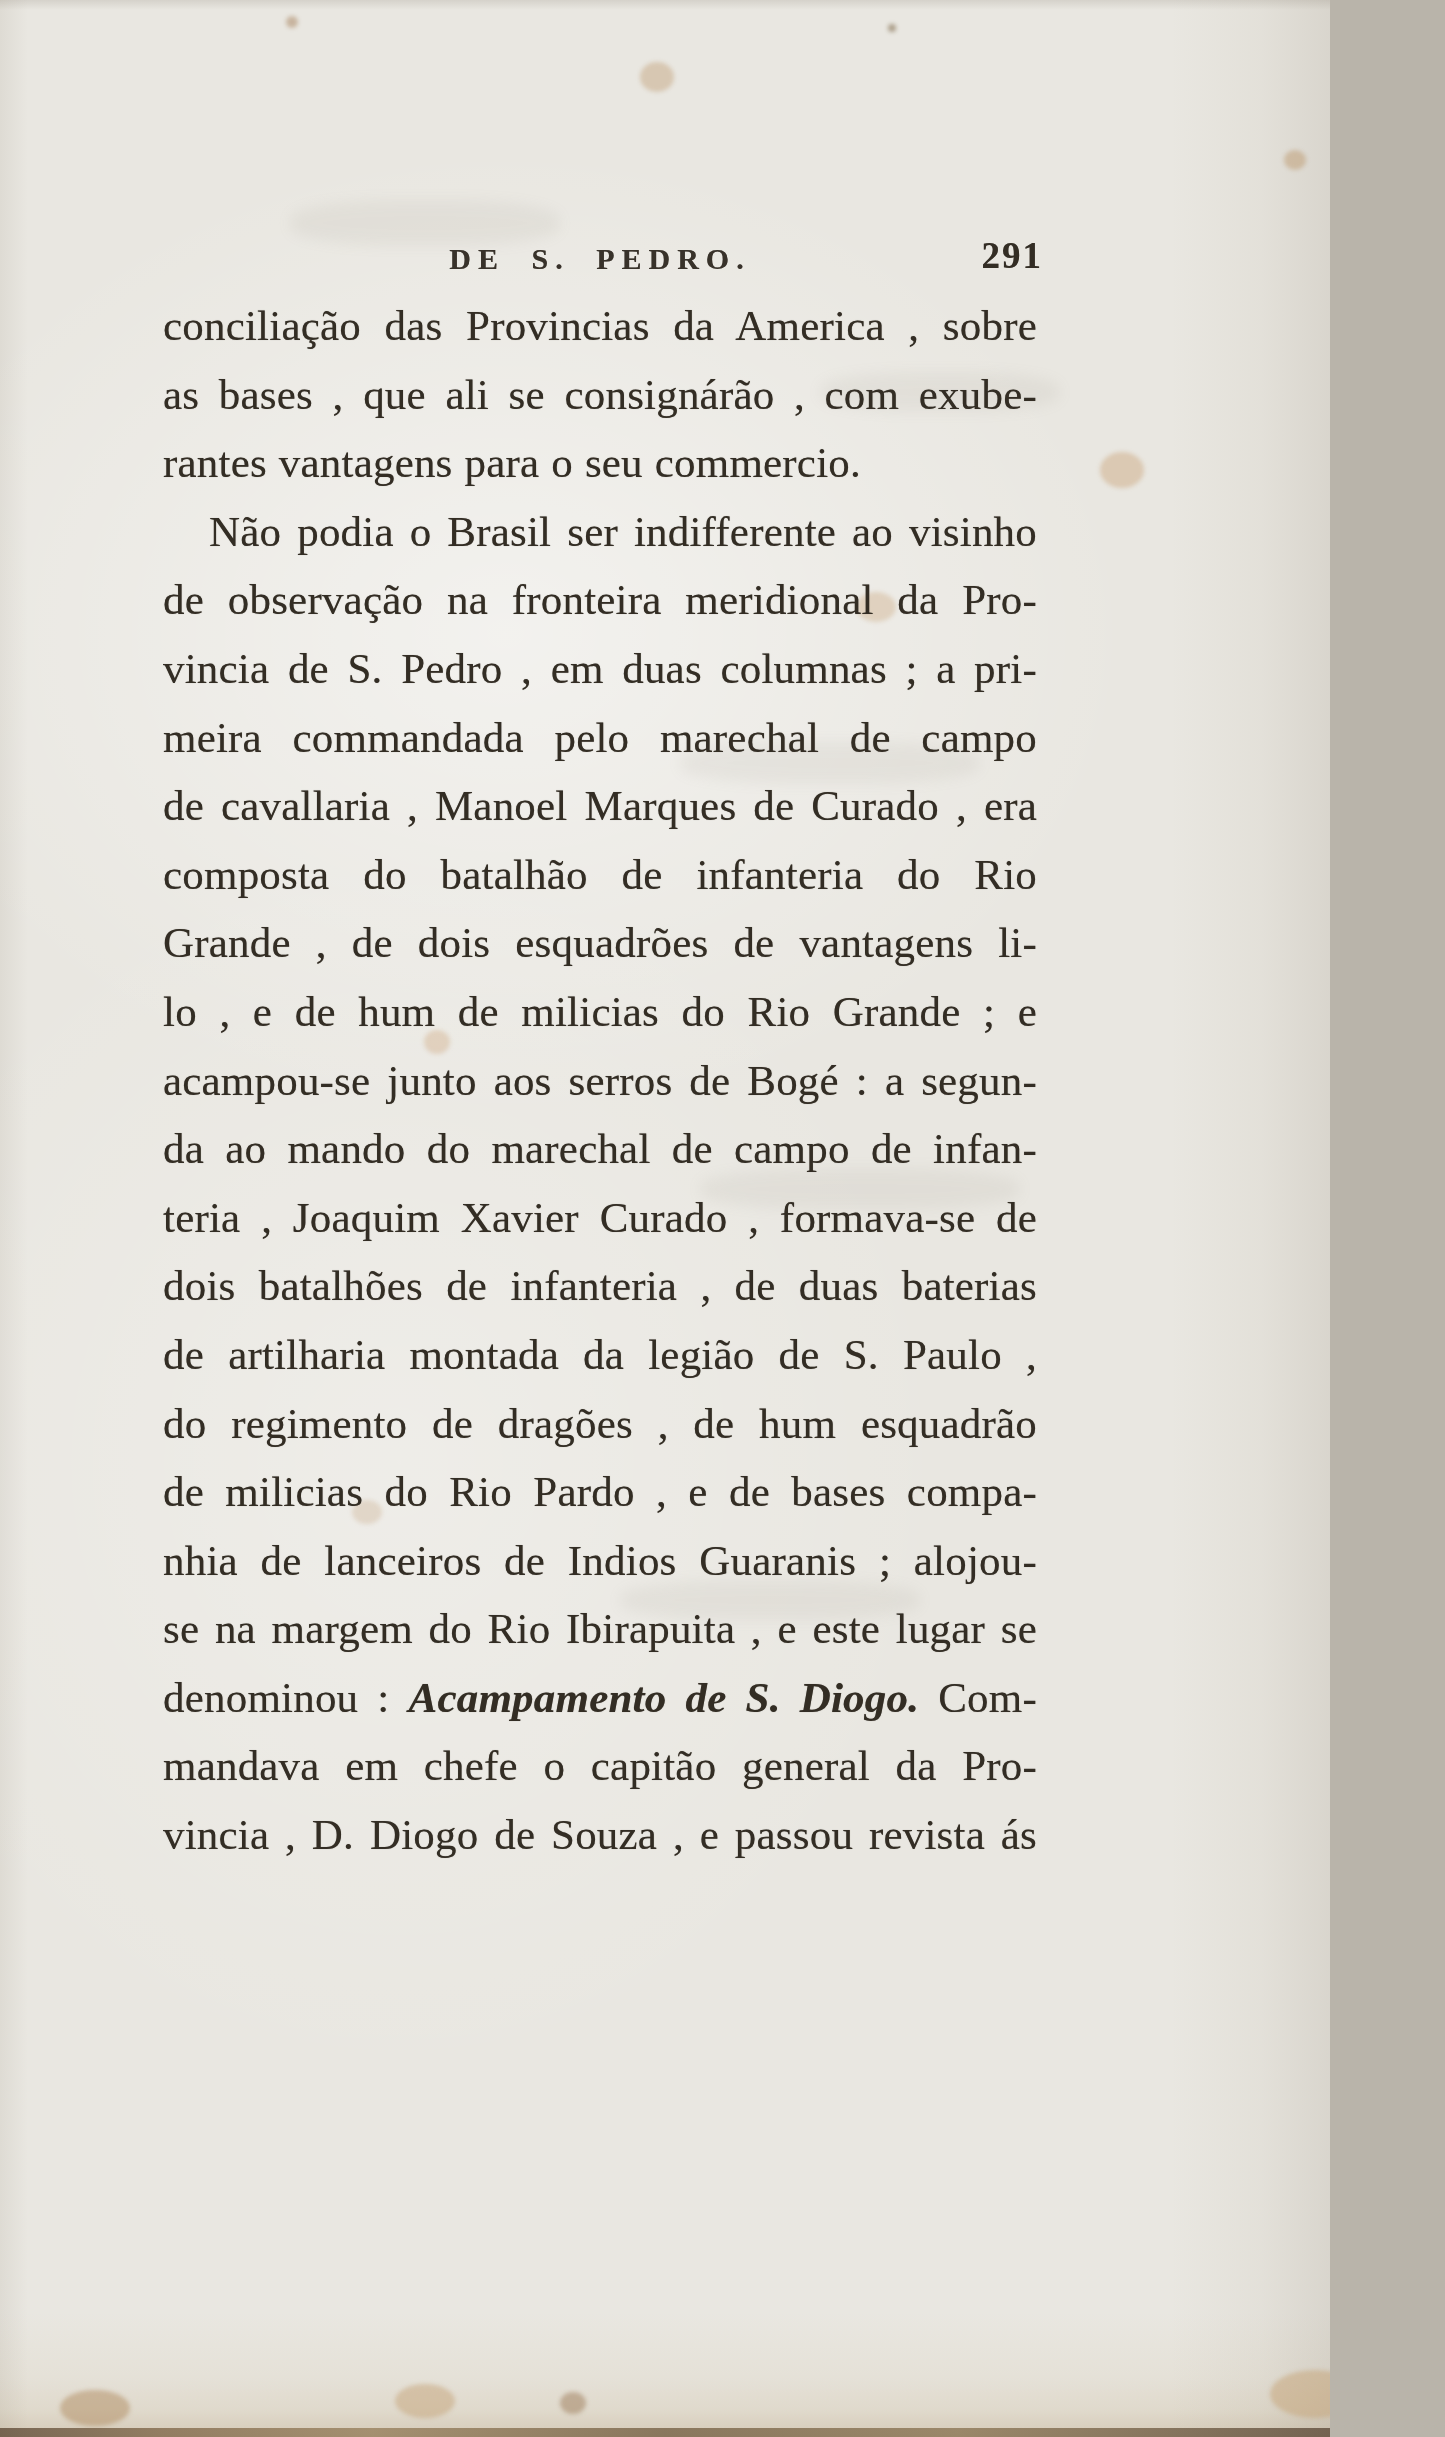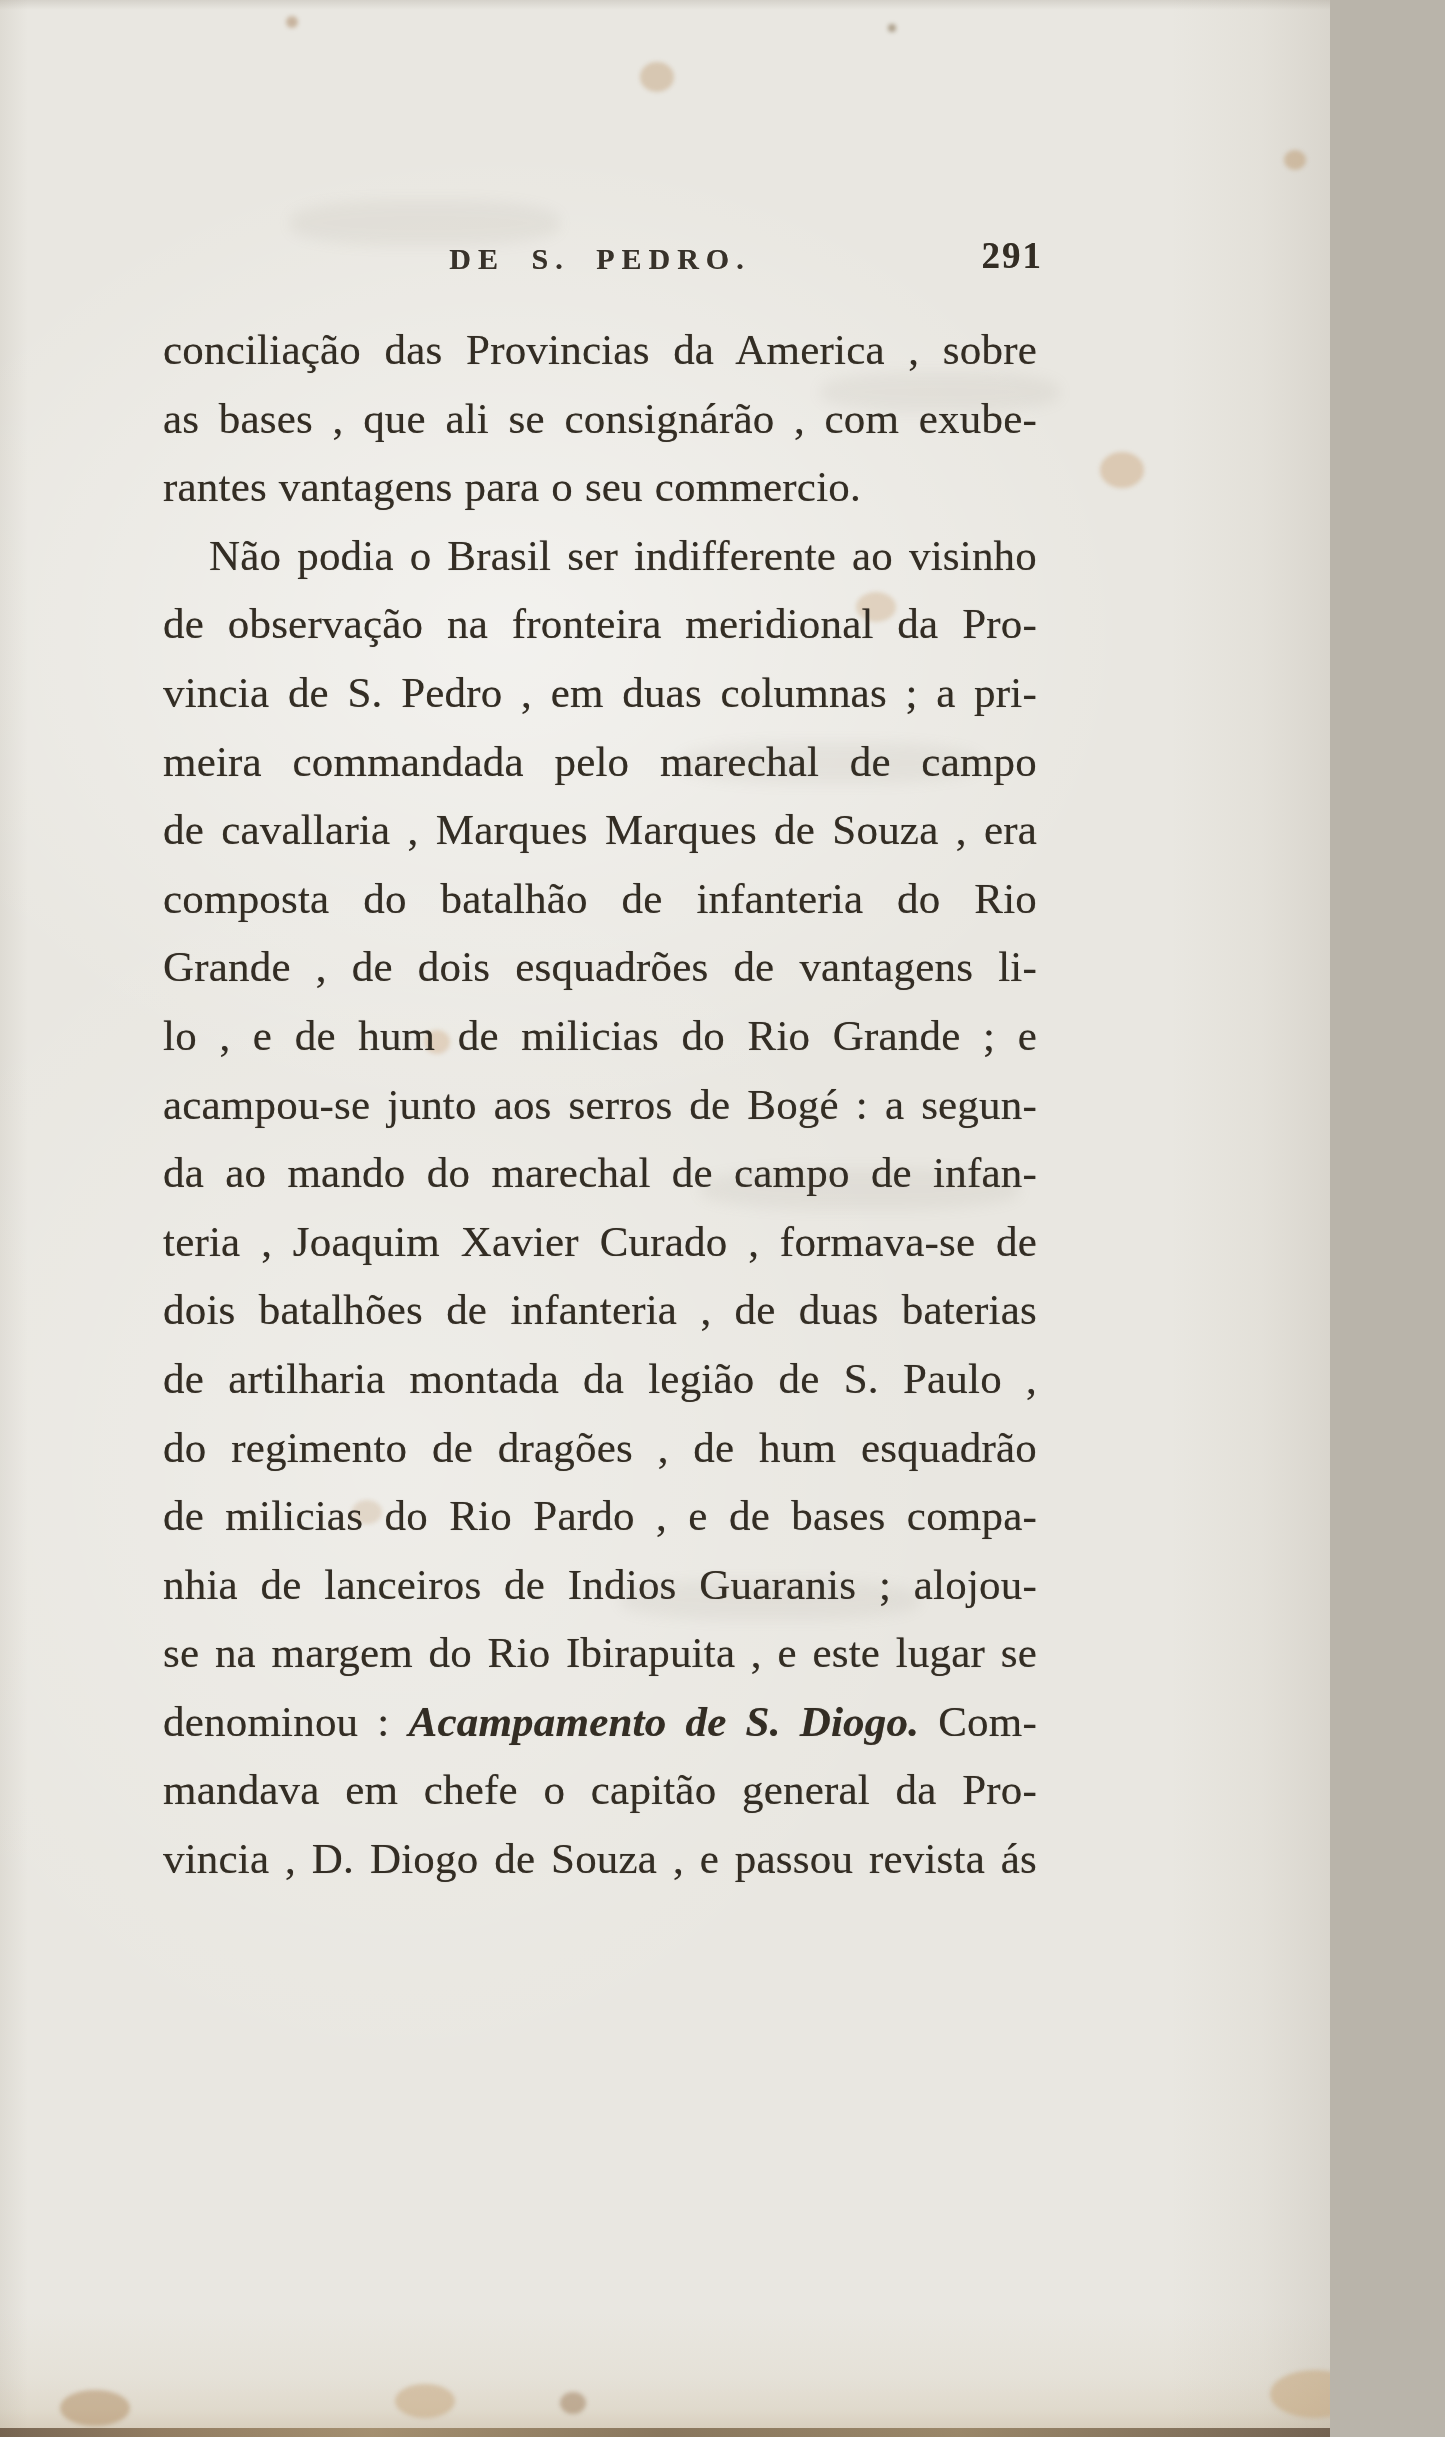--- a/index.html
+++ b/index.html
@@ -26,21 +26,21 @@
     color:#38322a;white-space:nowrap;
     text-shadow:0 0 .6px rgba(56,50,42,.55);
   }
   .page-number{
     position:absolute;right:-6px;top:-2px;
     font-size:37px;font-weight:700;letter-spacing:2px;color:#332d24;
     text-shadow:0 0 .6px rgba(51,45,36,.55);
   }
   
   .lines{
-    position:absolute;left:163px;top:316px;width:874px;
+    position:absolute;left:163px;top:292px;width:874px;
     font-size:43px;line-height:68.6px;
     text-shadow:0 0 .7px rgba(51,45,36,.55);
   }
   .line{
     height:68.6px;overflow:hidden;
     text-align:justify;text-align-last:justify;
     letter-spacing:.2px;word-spacing:1px;
     white-space:normal;
   }
   .line.para-end{text-align-last:left;}
@@ -107,21 +107,21 @@
   </div>
 
   <div class="lines">
     <div class="line">conciliação das Provincias da America , sobre</div>
     <div class="line">as bases , que ali se consignárão , com exube-</div>
     <div class="line para-end">rantes vantagens para o seu commercio.</div>
     <div class="line indent">Não podia o Brasil ser indifferente ao visinho</div>
     <div class="line">de observação na fronteira meridional da Pro-</div>
     <div class="line">vincia de S. Pedro , em duas columnas ; a pri-</div>
     <div class="line">meira commandada pelo marechal de campo</div>
-    <div class="line">de cavallaria , Marques Marques de Souza , era</div>
+    <div class="line">de cavallaria , Manoel Marques de Curado , era</div>
     <div class="line">composta do batalhão de infanteria do Rio</div>
     <div class="line">Grande , de dois esquadrões de vantagens li-</div>
     <div class="line">lo , e de hum de milicias do Rio Grande ; e</div>
     <div class="line">acampou-se junto aos serros de Bogé : a segun-</div>
     <div class="line">da ao mando do marechal de campo de infan-</div>
     <div class="line">teria , Joaquim Xavier Curado , formava-se de</div>
     <div class="line">dois batalhões de infanteria , de duas baterias</div>
     <div class="line">de artilharia montada da legião de S. Paulo ,</div>
     <div class="line">do regimento de dragões , de hum esquadrão</div>
     <div class="line">de milicias do Rio Pardo , e de bases compa-</div>

